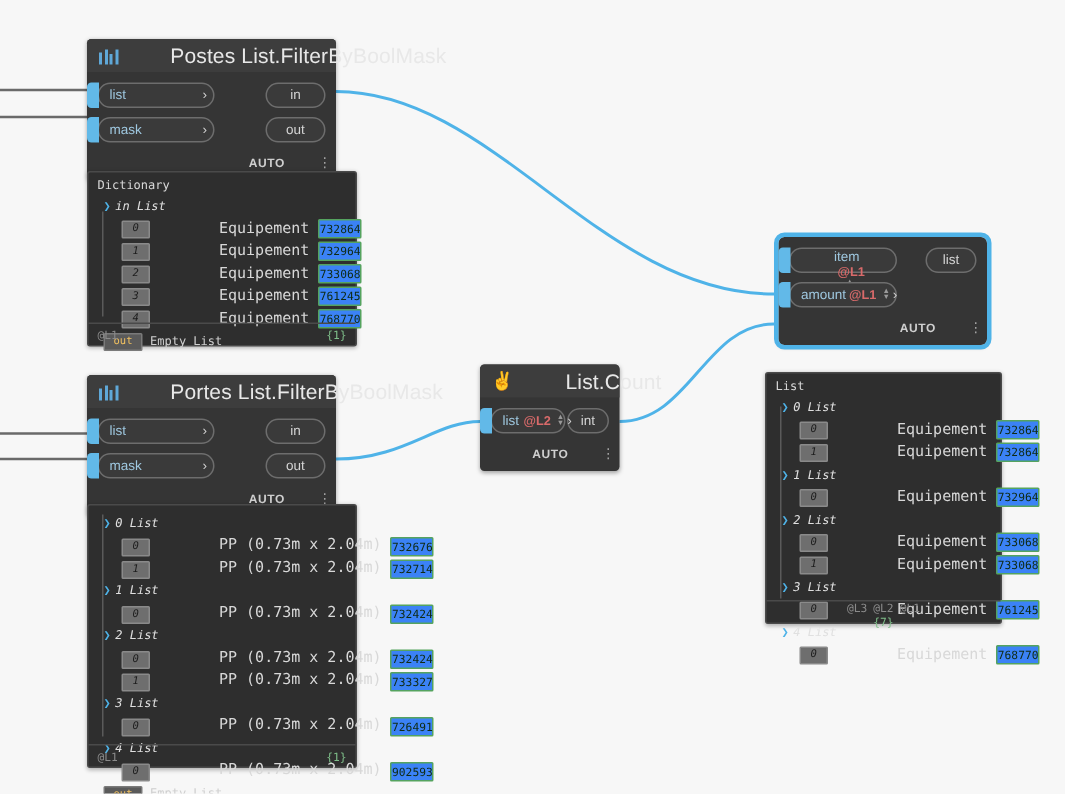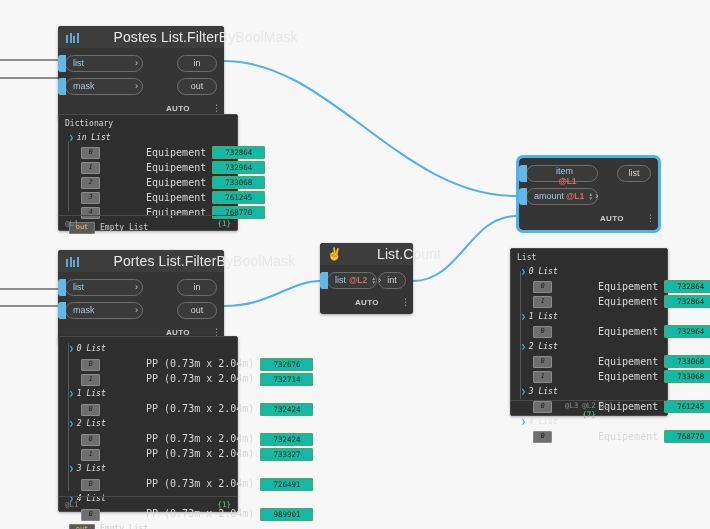--- a/index.html
+++ b/index.html
@@ -63,22 +63,22 @@
   .w-row.lvl0{padding-left:4px;}
   .w-row.lvl1{padding-left:16px;}
   .caret{color:#4fb3e8;font-size:8px;margin-right:3px;}
   .sublabel{color:#e0e0e0;font-style:italic;font-size:8px;}
   .idxbox{display:inline-flex;align-items:center;justify-content:center;min-width:13px;height:10px;
         background:#6e6e6e;border:1px solid #8a8a8a;border-radius:1px;color:#1d1d1d;
         font-size:7px;font-style:italic;margin-right:5px;padding:0 2px;}
   .idxbox.out{min-width:20px;color:#f0c060;background:#5a5a5a;border-color:#7a7a7a;font-style:normal;}
   .keyname{color:#d8d8d8;font-size:10px;margin-right:6px;margin-left:41px;}
   .val{display:inline-flex;align-items:center;justify-content:center;height:11px;
-        background:#14b8a6;border:1px solid #55a35f;border-radius:1px;color:#0f2a12;
-        font-size:7.5px;padding:0 12px;font-family:"DejaVu Sans Mono", monospace;}
+        background:#3b82f6;border:1px solid #55a35f;border-radius:1px;color:#0f2a12;
+        font-size:7.5px;padding:0 0;font-family:"DejaVu Sans Mono", monospace;}
   .emptylist{color:#cfcfcf;font-size:8px;}
   .guide{position:absolute;left:9px;width:1px;background:#5a5a5a;}
   .watch-footer{display:flex;align-items:center;justify-content:space-between;
         border-top:1px solid #4a4a4a;height:14px;padding:0 6px;
         font-family:"DejaVu Sans Mono", monospace;font-size:7.5px;}
   .wf-left{display:flex;gap:4px;color:#8a8a8a;}
   .wf-left span{display:inline-flex;align-items:center;gap:1px;}
   .wf-count{color:#7fbf8a;}
 </style>
 </head>
@@ -278,21 +278,21 @@
         <span class="val">726491</span>
       </div>
 
       <div class="w-row lvl0">
         <span class="caret">❯</span>
         <span class="sublabel">4 List</span>
       </div>
       <div class="w-row lvl1">
         <span class="idxbox">0</span>
         <span class="keyname">PP (0.73m x 2.04m)</span>
-        <span class="val">989901</span>
+        <span class="val">902593</span>
       </div>
 
       <div class="w-row lvl0">
         <span class="idxbox out">out</span>
         <span class="emptylist">Empty List</span>
       </div>
     </div>
     <div class="watch-footer" style="position:absolute;left:0;right:0;bottom:0;">
       <span class="wf-left">
         <span>@L1</span>

